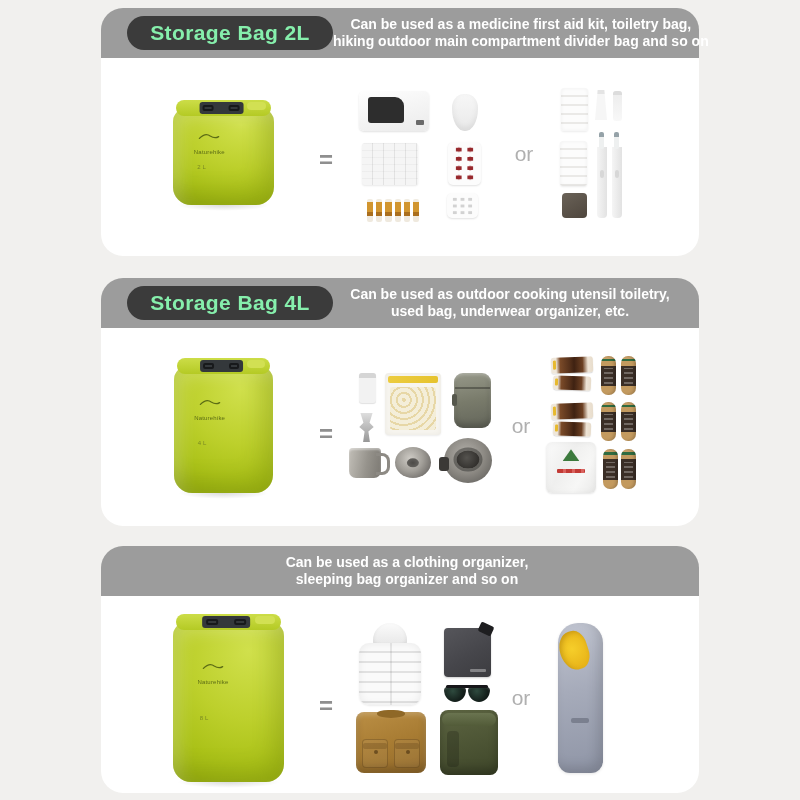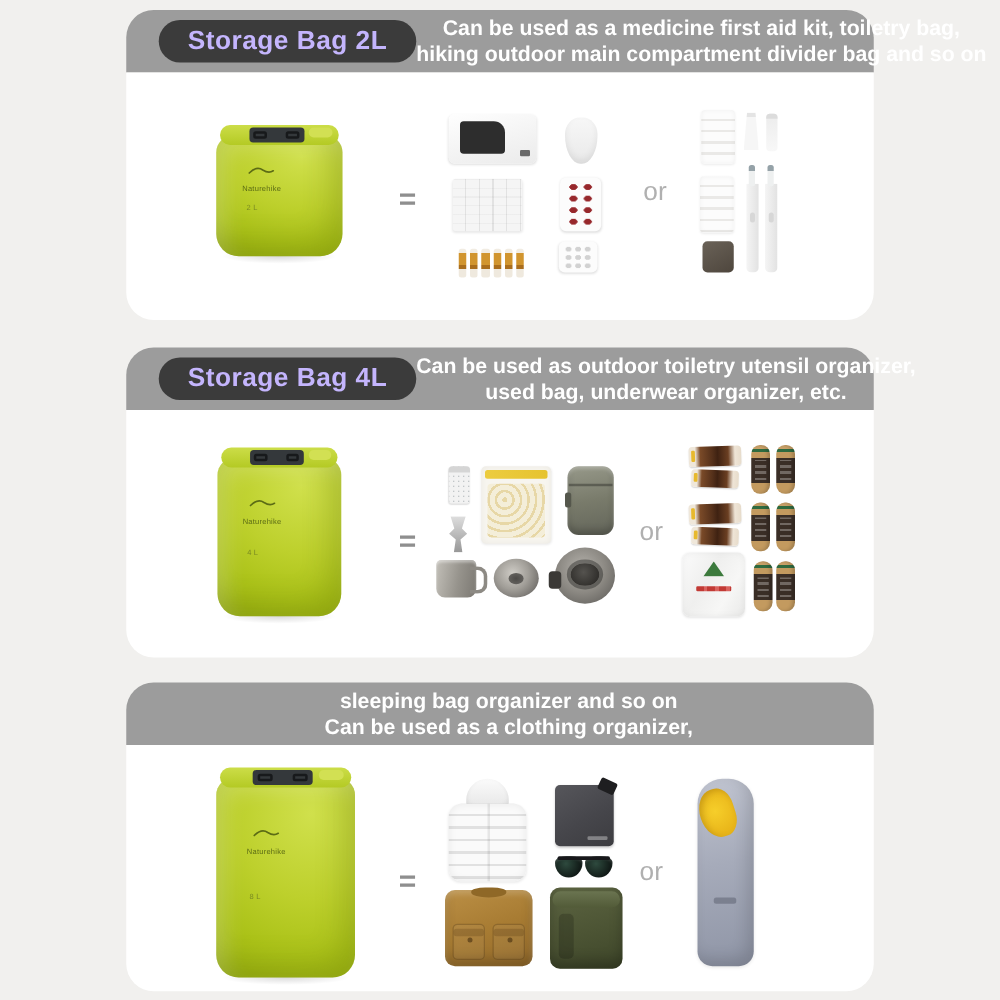--- a/index.html
+++ b/index.html
@@ -1,22 +1,22 @@
 <!DOCTYPE html>
 <html><head>
 <meta charset="utf-8">
 <style>
   html,body{margin:0;padding:0}
   body{width:800px;height:800px;font-family:"Liberation Sans",sans-serif;background:#f1f0ee;overflow:hidden}
   .page{position:relative;width:800px;height:800px;background:#f1f0ee}
   .section{position:absolute;left:101px;width:598px}
   .banner{position:relative;height:50px;background:#9c9c9c;border-radius:22px 22px 0 0;display:flex;align-items:center;padding:0 12px 0 26px}
-  .pill{flex:0 0 auto;height:34px;min-width:170px;background:#3b3b3b;border-radius:18px;color:#c4b5fd;
+  .pill{flex:0 0 auto;height:34px;min-width:170px;background:#3b3b3b;border-radius:18px;color:#86efac;
         display:flex;align-items:center;justify-content:center;font-size:21px;font-weight:700;letter-spacing:.4px;padding:0 18px}
-  .desc{flex:1;text-align:center;color:#ffffff;font-size:17px;font-weight:700;line-height:1.25}
+  .desc{flex:1;text-align:center;color:#ffffff;font-size:14px;font-weight:700;line-height:1.25}
   .desc div{white-space:nowrap}
   .card{position:relative;background:#ffffff;border-radius:0 0 22px 22px}
   .equals{position:absolute;text-align:center;font-size:24px;font-weight:700;color:#8f8f8f}
   .or{position:absolute;text-align:center;font-size:21px;color:#b0b0b0}
   .item{position:absolute}
 
   
   .drybag{position:absolute}
   .drybag .shadow{position:absolute;left:4%;right:4%;bottom:-6px;height:12px;
         background:radial-gradient(ellipse at center,rgba(0,0,0,.14),rgba(0,0,0,0) 70%);border-radius:50%}
@@ -181,21 +181,21 @@
       <div class="item soap" style="left:461px;top:135px;width:25px;height:25px"></div>
       <div class="item brush" style="left:496px;top:74px;width:10px;height:86px"></div>
       <div class="item brush" style="left:511px;top:74px;width:10px;height:86px"></div>
     </div>
   </div>
 
   <div class="section" style="top:278px">
     <div class="banner">
       <div class="pill">Storage Bag 4L</div>
       <div class="desc">
-        <div>Can be used as outdoor toiletry utensil organizer,</div>
+        <div>Can be used as outdoor cooking utensil toiletry,</div>
         <div>used bag, underwear organizer, etc.</div>
       </div>
     </div>
     <div class="card" style="height:198px">
       <div class="drybag" style="left:73px;top:30px;width:99px;height:135px">
         <div class="shadow"></div>
         <div class="bagbody">
           <div class="baglogo">
             <svg viewBox="0 0 40 12" width="24" height="8">
                 <path d="M4 10 Q14 0 22 6 Q30 11 36 7" fill="none" stroke="#5c6c15" stroke-width="2.2" stroke-linecap="round"></path>
@@ -229,22 +229,22 @@
       <div class="item sausage" style="left:500px;top:74px;width:15px;height:39px"></div>
       <div class="item sausage" style="left:520px;top:74px;width:15px;height:39px"></div>
       <div class="item sausage" style="left:502px;top:121px;width:15px;height:40px"></div>
       <div class="item sausage" style="left:520px;top:121px;width:15px;height:40px"></div>
     </div>
   </div>
 
   <div class="section" style="top:546px">
     <div class="banner">
       <div class="desc">
+        <div>Can be used as a clothing organizer,</div>
         <div>sleeping bag organizer and so on</div>
-        <div>Can be used as a clothing organizer,</div>
       </div>
     </div>
     <div class="card" style="height:197px">
       <div class="drybag" style="left:72px;top:18px;width:111px;height:168px">
         <div class="shadow"></div>
         <div class="bagbody">
           <div class="baglogo">
             <svg viewBox="0 0 40 12" width="24" height="8">
                 <path d="M4 10 Q14 0 22 6 Q30 11 36 7" fill="none" stroke="#5c6c15" stroke-width="2.2" stroke-linecap="round"></path>
               </svg>

